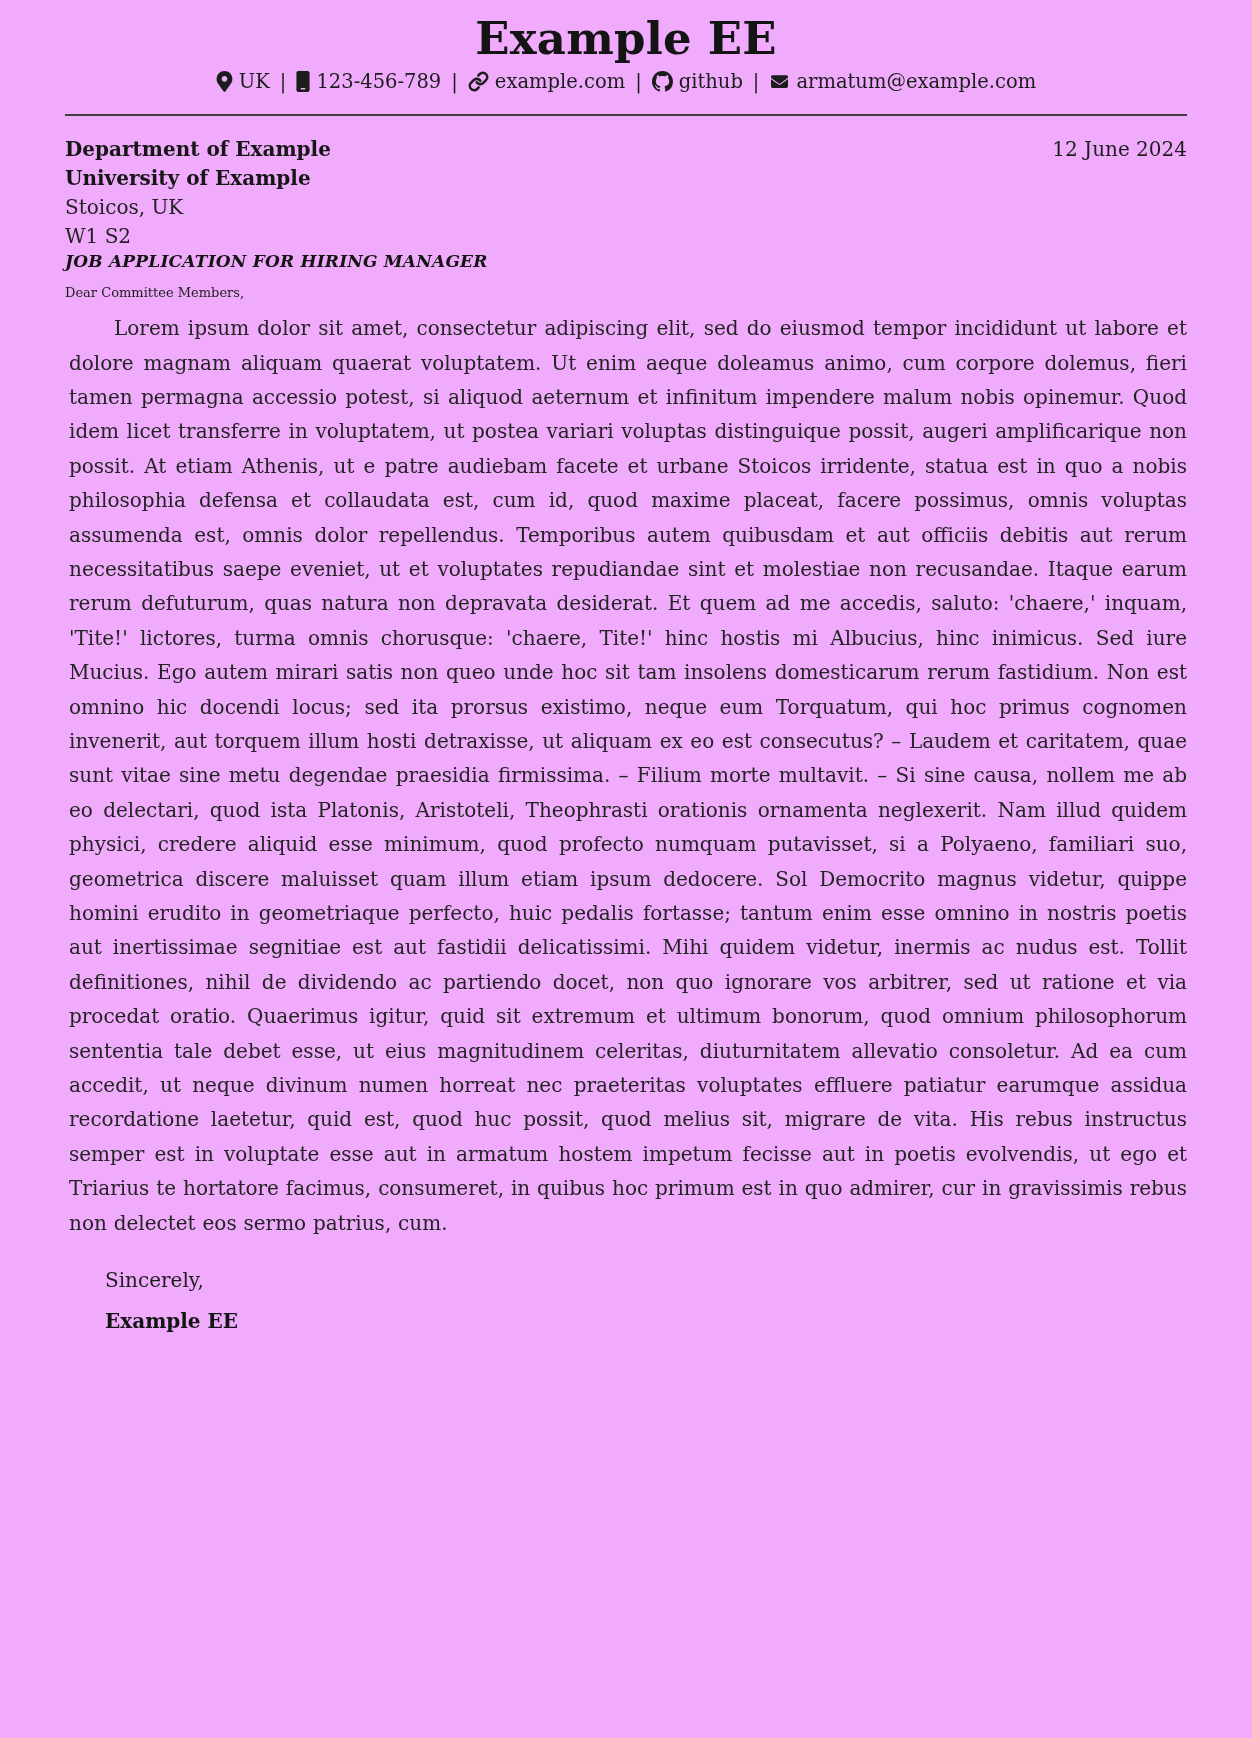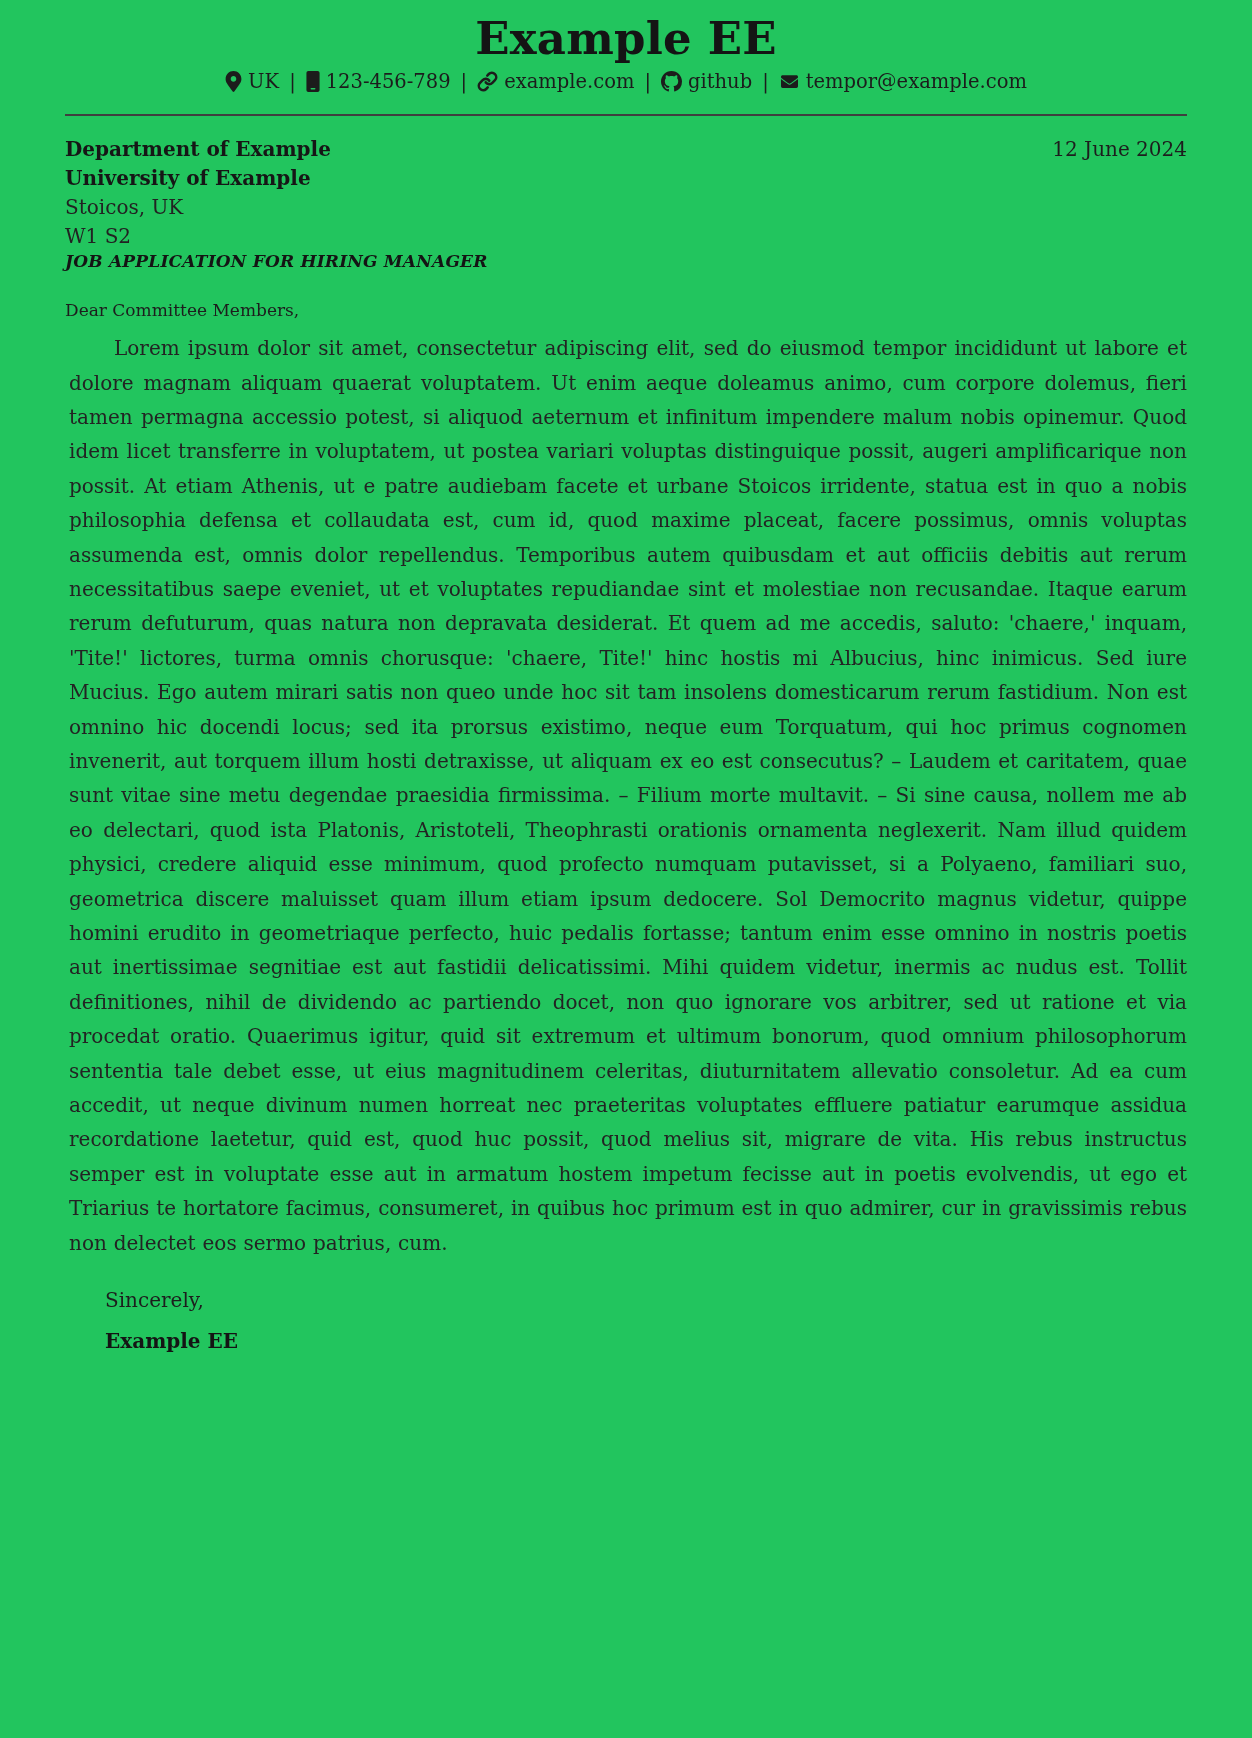--- a/index.html
+++ b/index.html
@@ -4,21 +4,21 @@
 <style>
   html, body {
     margin: 0;
     padding: 0;
     background: #ffffff;
   }
   .page {
     width: 1252px;
     min-height: 1738px;
     margin: 0 auto;
-    background: #22c55e;
+    background: #f0abfc;
     box-sizing: border-box;
     padding: 12px 65px 40px 65px;
     font-family: "DejaVu Serif", serif;
     color: #222222;
   }
   
   .letter-header { text-align: center; }
   .page-title {
     margin: 0;
     font-size: 45px;
@@ -68,22 +68,22 @@
   .letter-date { text-align: right; color: #1d1d1d; }
   
   .subject-line {
     font-size: 17px;
     font-weight: 700;
     color: #141414;
     letter-spacing: 0.2px;
     font-style: italic;
   }
   .salutation {
-    margin-top: 29px;
-    font-size: 17px;
+    margin-top: 14px;
+    font-size: 13px;
     color: #1d1d1d;
   }
   
   .body-text {
     margin: 11px 0 0 4px;
     font-size: 20px;
     line-height: 34.4px;
     text-align: justify;
     text-indent: 45px;
     color: #232323;
@@ -158,21 +158,21 @@
       </span>
 
       <span class="sep">|</span>
 
       <span class="contact-item">
         <span class="icn">
           <svg width="21" height="17" viewBox="0 0 512 512" fill="currentColor">
             <path d="M502.3 190.8c3.9-3.1 9.7-.2 9.7 4.7V400c0 26.5-21.5 48-48 48H48c-26.5 0-48-21.5-48-48V195.6c0-5 5.7-7.8 9.7-4.7 22.4 17.4 52.1 39.5 154.1 113.6 21.1 15.4 56.7 47.8 92.2 47.6 35.7.3 72-32.8 92.3-47.6 102-74.1 131.6-96.3 154-113.6zM256 320c23.2.4 56.6-29.2 73.4-41.4 132.7-96.3 142.8-104.7 173.4-128.7 5.8-4.5 9.2-11.5 9.2-18.9v-19c0-26.5-21.5-48-48-48H48C21.5 64 0 85.5 0 112v19c0 7.4 3.4 14.3 9.2 18.9 30.6 23.9 40.7 32.4 173.4 128.7 16.8 12.2 50.2 41.8 73.4 41.4z"></path>
           </svg>
         </span>
-        <span>tempor@example.com</span>
+        <span>armatum@example.com</span>
       </span>
 
     </div>
   </header>
 
   <hr class="header-divider">
 
   <div class="meta-row">
     <div class="recipient">
       <div class="bold-line">Department of Example</div>

